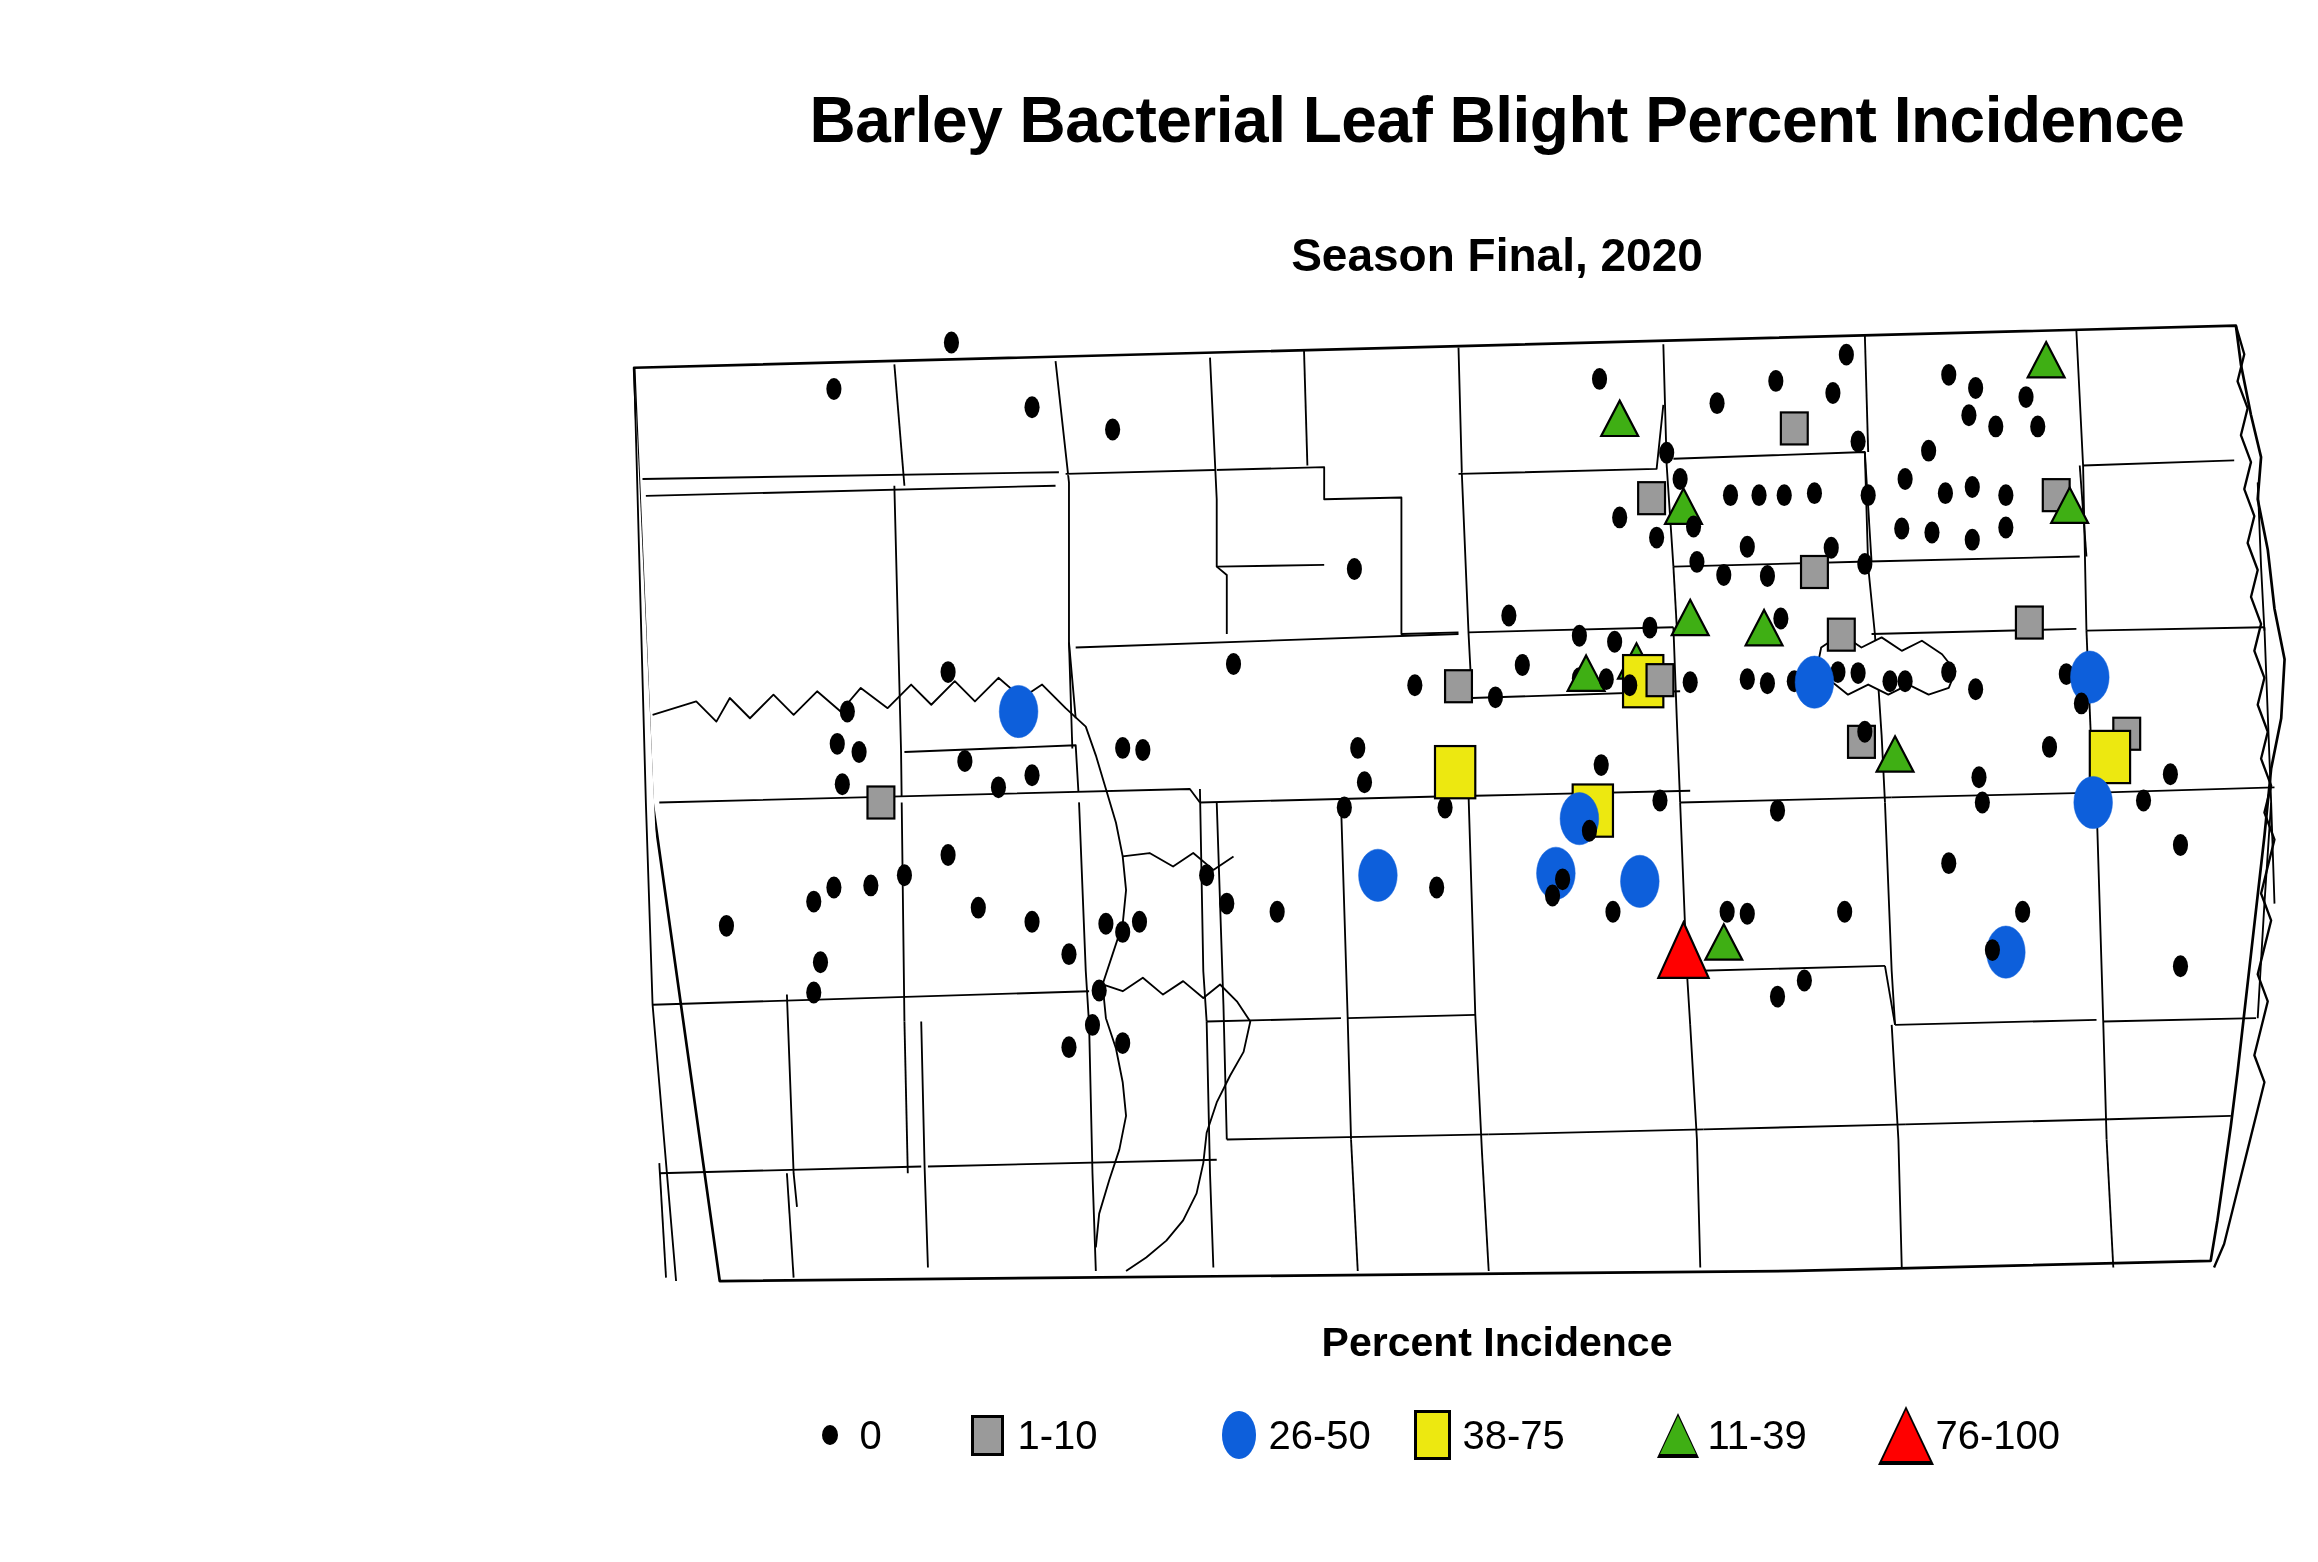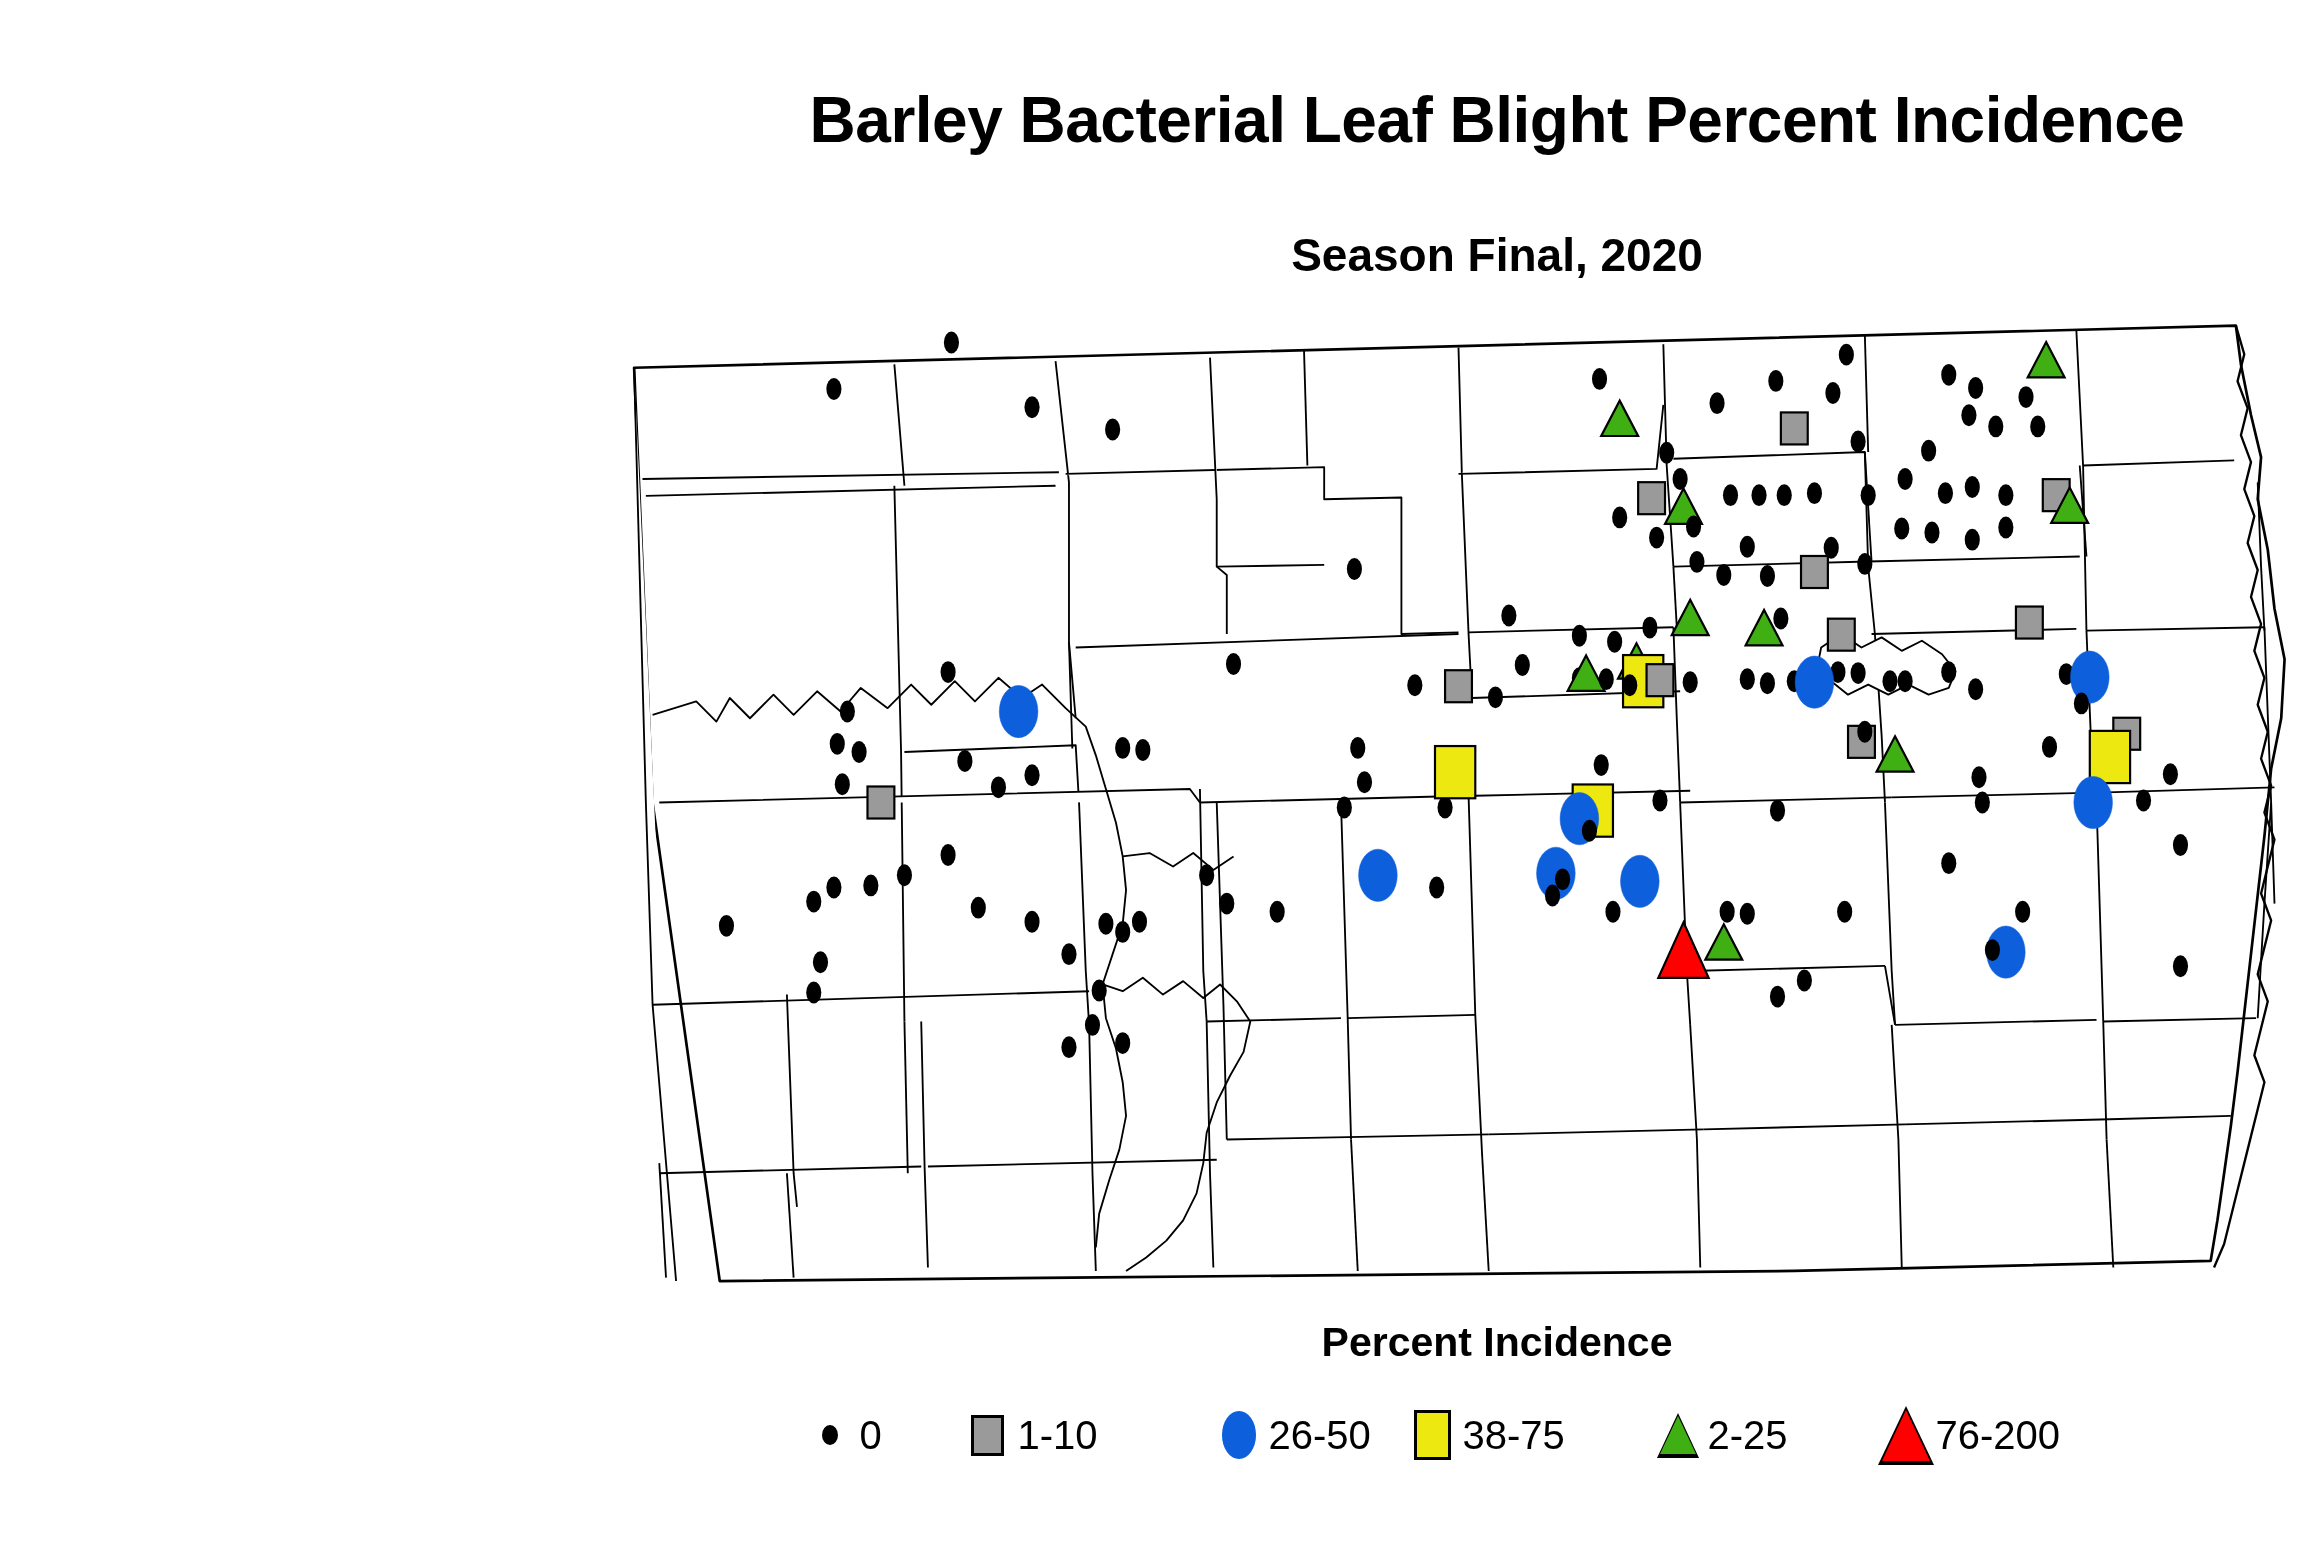--- a/index.html
+++ b/index.html
@@ -359,26 +359,26 @@
           <span class="g-sq-y"></span>
         </span>
       <span class="legend-label">38-75</span>
     </div>
     <div class="legend-item" style="left:1655px">
       <span class="legend-glyph">
           <span class="g-tri">
             <i></i>
           </span>
         </span>
-      <span class="legend-label">2-25</span>
+      <span class="legend-label">11-39</span>
     </div>
     <div class="legend-item" style="left:1883px">
       <span class="legend-glyph">
           <span class="g-tri big red">
             <i></i>
           </span>
         </span>
-      <span class="legend-label">76-200</span>
+      <span class="legend-label">76-100</span>
     </div>
   </div>
 
 </div>
 
 
 </body></html>

